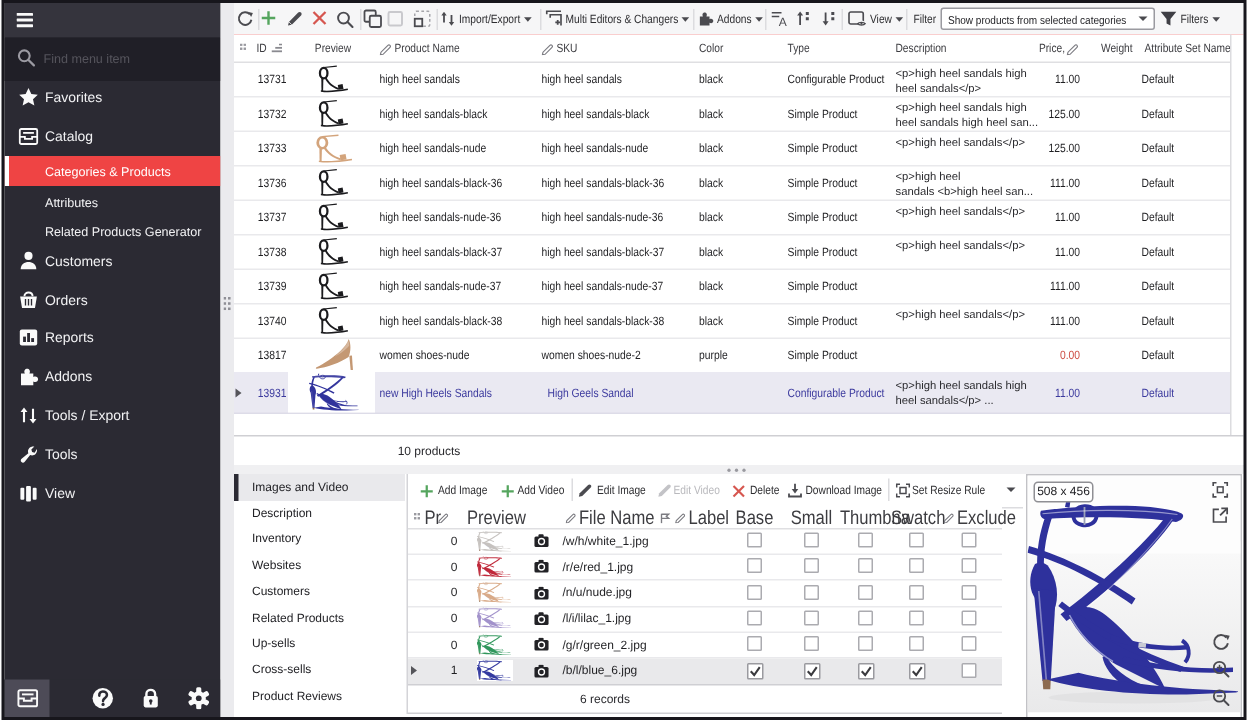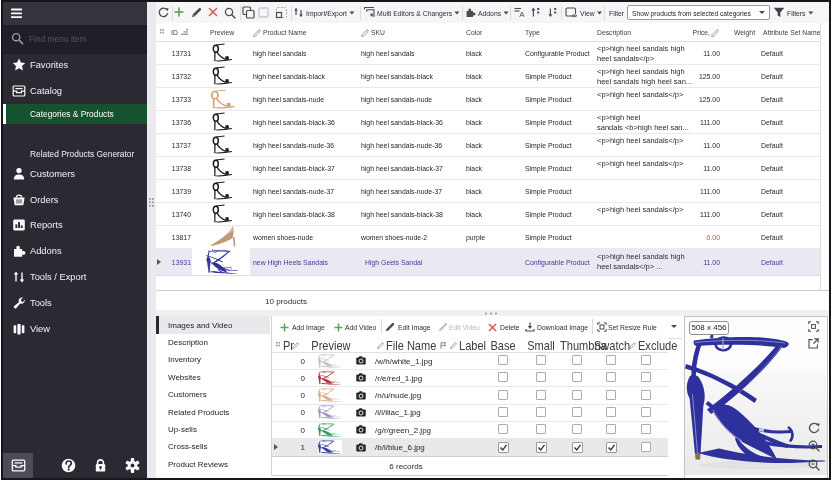--- a/index.html
+++ b/index.html
@@ -8,21 +8,21 @@
 .ic{position:absolute}
 #frame{position:absolute;left:1px;top:0;right:1px;bottom:0;border:2px solid #17161c;pointer-events:none;z-index:50}
 
 #sidebar{position:absolute;left:3px;top:2px;width:144px;height:476px;background:#2b2a33;color:#e8e8ea}
 #burger{position:absolute;left:0;top:0;width:144px;height:23px;background:#35343d}
 #ssearch{position:absolute;left:0;top:23px;width:144px;height:29px;background:#201f27;color:#56555e;font-size:8.4px}
 .mitem{position:absolute;left:0;width:144px;height:24px;font-size:9.3px;color:#f2f2f4}
 .mitem .txt{position:absolute;left:27px;top:50%;transform:translateY(-50%)}
 .sub{position:absolute;left:0;width:144px;height:19px;font-size:8.4px;color:#f2f2f4}
 .sub .txt{position:absolute;left:27px;top:50%;transform:translateY(-50%)}
-#subactive{background:#14532d}
+#subactive{background:#ef4444}
 #subactive:before{content:"";position:absolute;left:0;top:0;width:3px;height:100%;background:#fff}
 #sbot{position:absolute;left:0;bottom:0;width:144px;height:25px;background:#2b2a33}
 #sbot .cell{position:absolute;top:0;height:25px;width:30px}
 #sbot .active{background:#4d4b57}
 
 #gutter{position:absolute;left:147px;top:2px;width:9px;height:476px;background:#ebebee}
 
 #topbar{position:absolute;left:156px;top:2px;width:673px;height:21px;background:#f6f6f7;border-bottom:4px solid #ef4444;font-size:8px;color:#2d2d30}
 .tsep{position:absolute;top:4px;width:1px;height:14px;background:#dcdcdf}
 .tlab{position:absolute;top:50%;transform:translateY(-50%) scaleX(0.85);transform-origin:0 50%;white-space:nowrap}
@@ -158,20 +158,23 @@
           <rect x="1.2" y="2" width="11.6" height="10" rx="1"></rect>
           <path d="M1.2,7.2 L4.6,7.2 L4.6,8.6 L9.4,8.6 L9.4,7.2 L12.8,7.2"></path>
         </g>
         <rect x="3.4" y="4" width="7.2" height="1.2" fill="#fafafa"></rect>
       </svg>
     <span class="txt">Catalog</span>
   </div>
   <div class="sub" id="subactive" style="top:102px;height:20px">
     <span class="txt" style="color:#fff">Categories &amp; Products</span>
   </div>
+  <div class="sub" style="top:123.5px">
+      <span class="txt">Attributes</span>
+    </div>
   <div class="sub" style="top:142px">
       <span class="txt">Related Products Generator</span>
     </div>
   <div class="mitem" style="top:160px">
     <svg class="ic" style="left:9px;top:5px" width="14" height="14" viewBox="0 0 14 14">
         <circle cx="7" cy="3.6" r="2.7" fill="#fafafa"></circle>
         <path d="M1.8,12.5 C1.8,8.9 4.4,7.6 7,7.6 C9.6,7.6 12.2,8.9 12.2,12.5 Z" fill="#fafafa"></path>
       </svg>
     <span class="txt">Customers</span>
   </div>
@@ -806,21 +809,21 @@
       </span>
     <span class="chk" style="left:333.5px;top:3px">
         <svg width="9" height="9" style="position:absolute;left:0.5px;top:0.2px">
           <path d="M1.5,4.5 L3.8,7 L7.5,1.8" stroke="#3a3a3e" stroke-width="1.4" fill="none"></path>
         </svg>
       </span>
     <span class="cb" style="left:368.5px;top:3px"></span>
   </div>
 </div>
 <div id="bfoot">
-    <span style="position:absolute;left:104px;top:50%;transform:translateY(-50%);width:60px;text-align:center">6 records</span>
+    <span style="position:absolute;left:88px;top:50%;transform:translateY(-50%);width:60px;text-align:right">6 records</span>
   </div>
 <div id="rpanel">
   <svg class="ic" style="left:0;top:0" width="142" height="158" viewBox="0 0 142 158">
     <rect x="0" y="44" width="142" height="114" fill="url(#bgg)"></rect>
     <rect x="0" y="0" width="142" height="52" fill="#fdfdfd"></rect>
     <ellipse cx="72" cy="148" rx="58" ry="4" fill="#dcdcdd" opacity="0.6"></ellipse>
     <g style="color:#2e319c">
         <use href="#shoeart"></use>
       </g>
   </svg>

